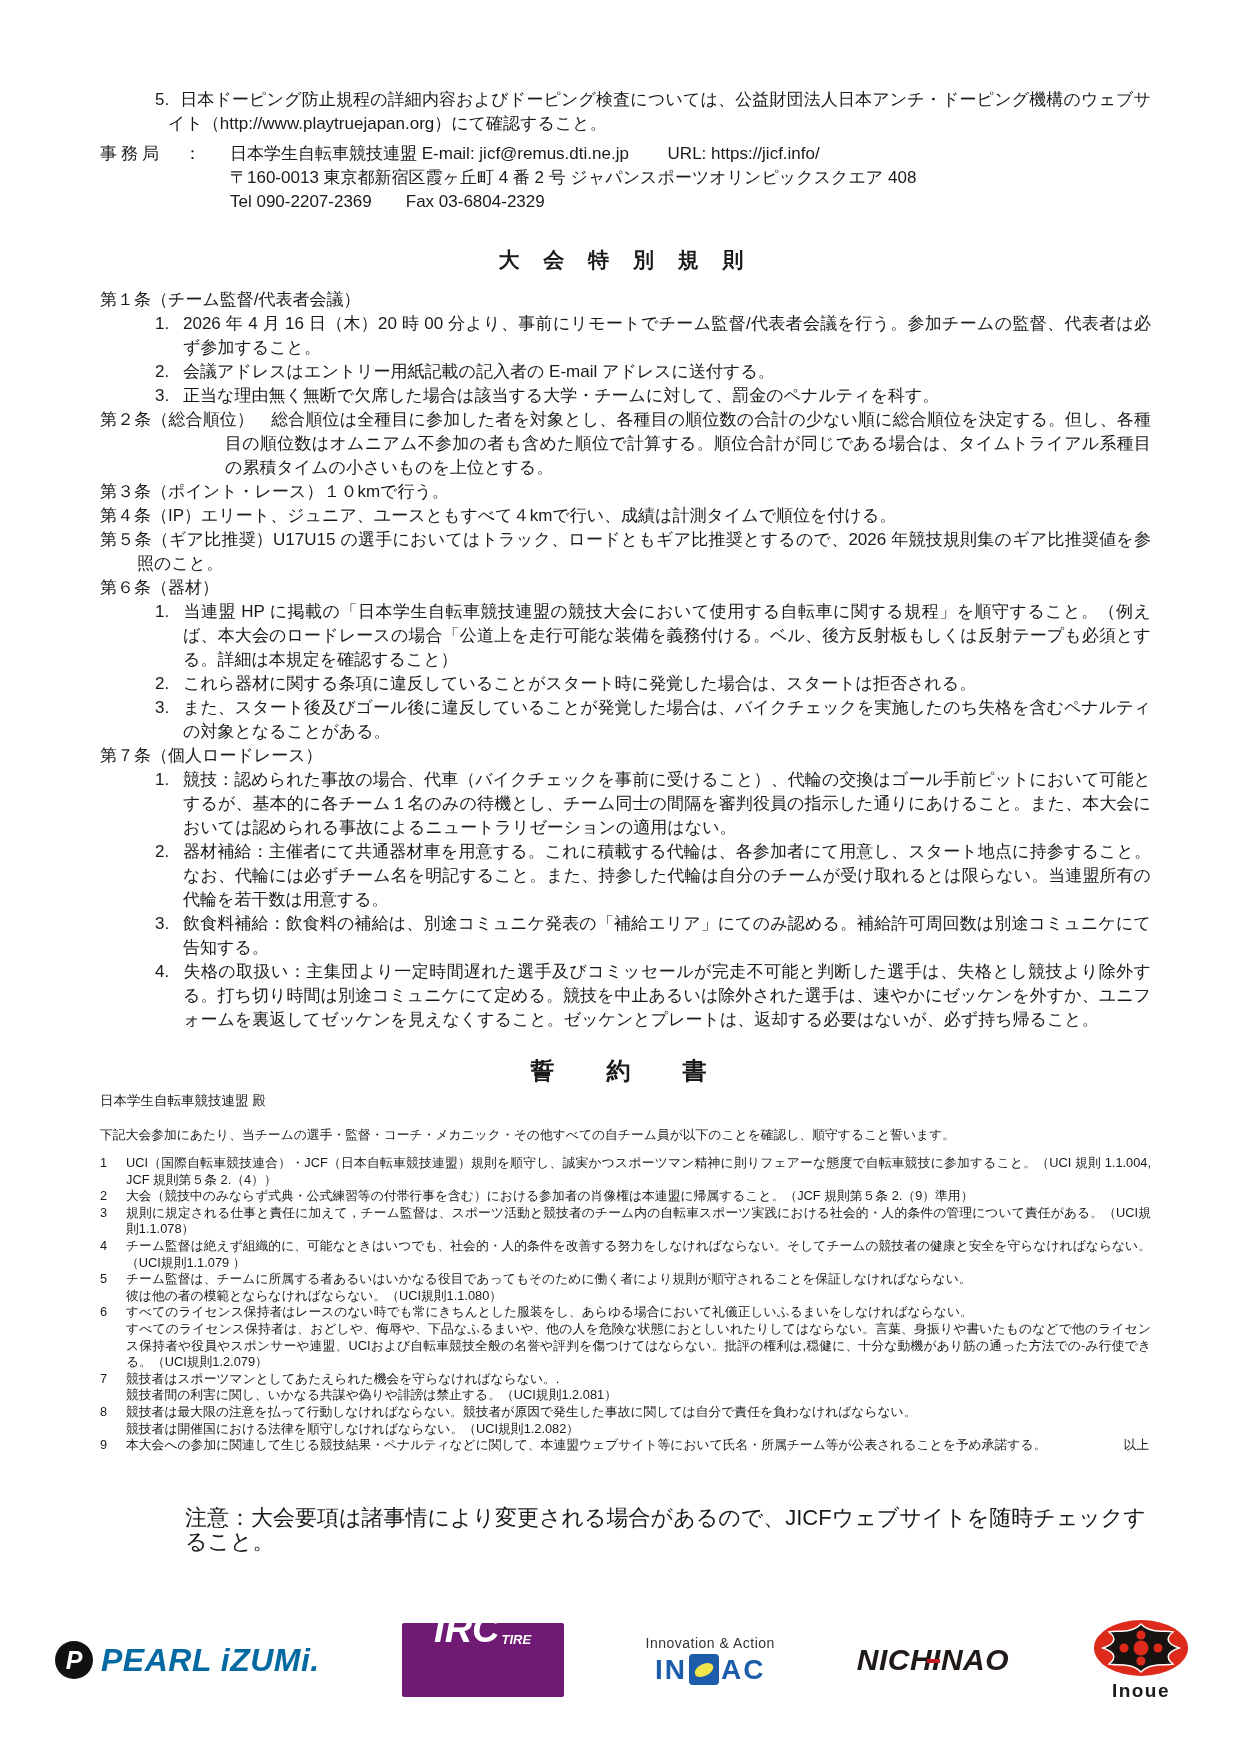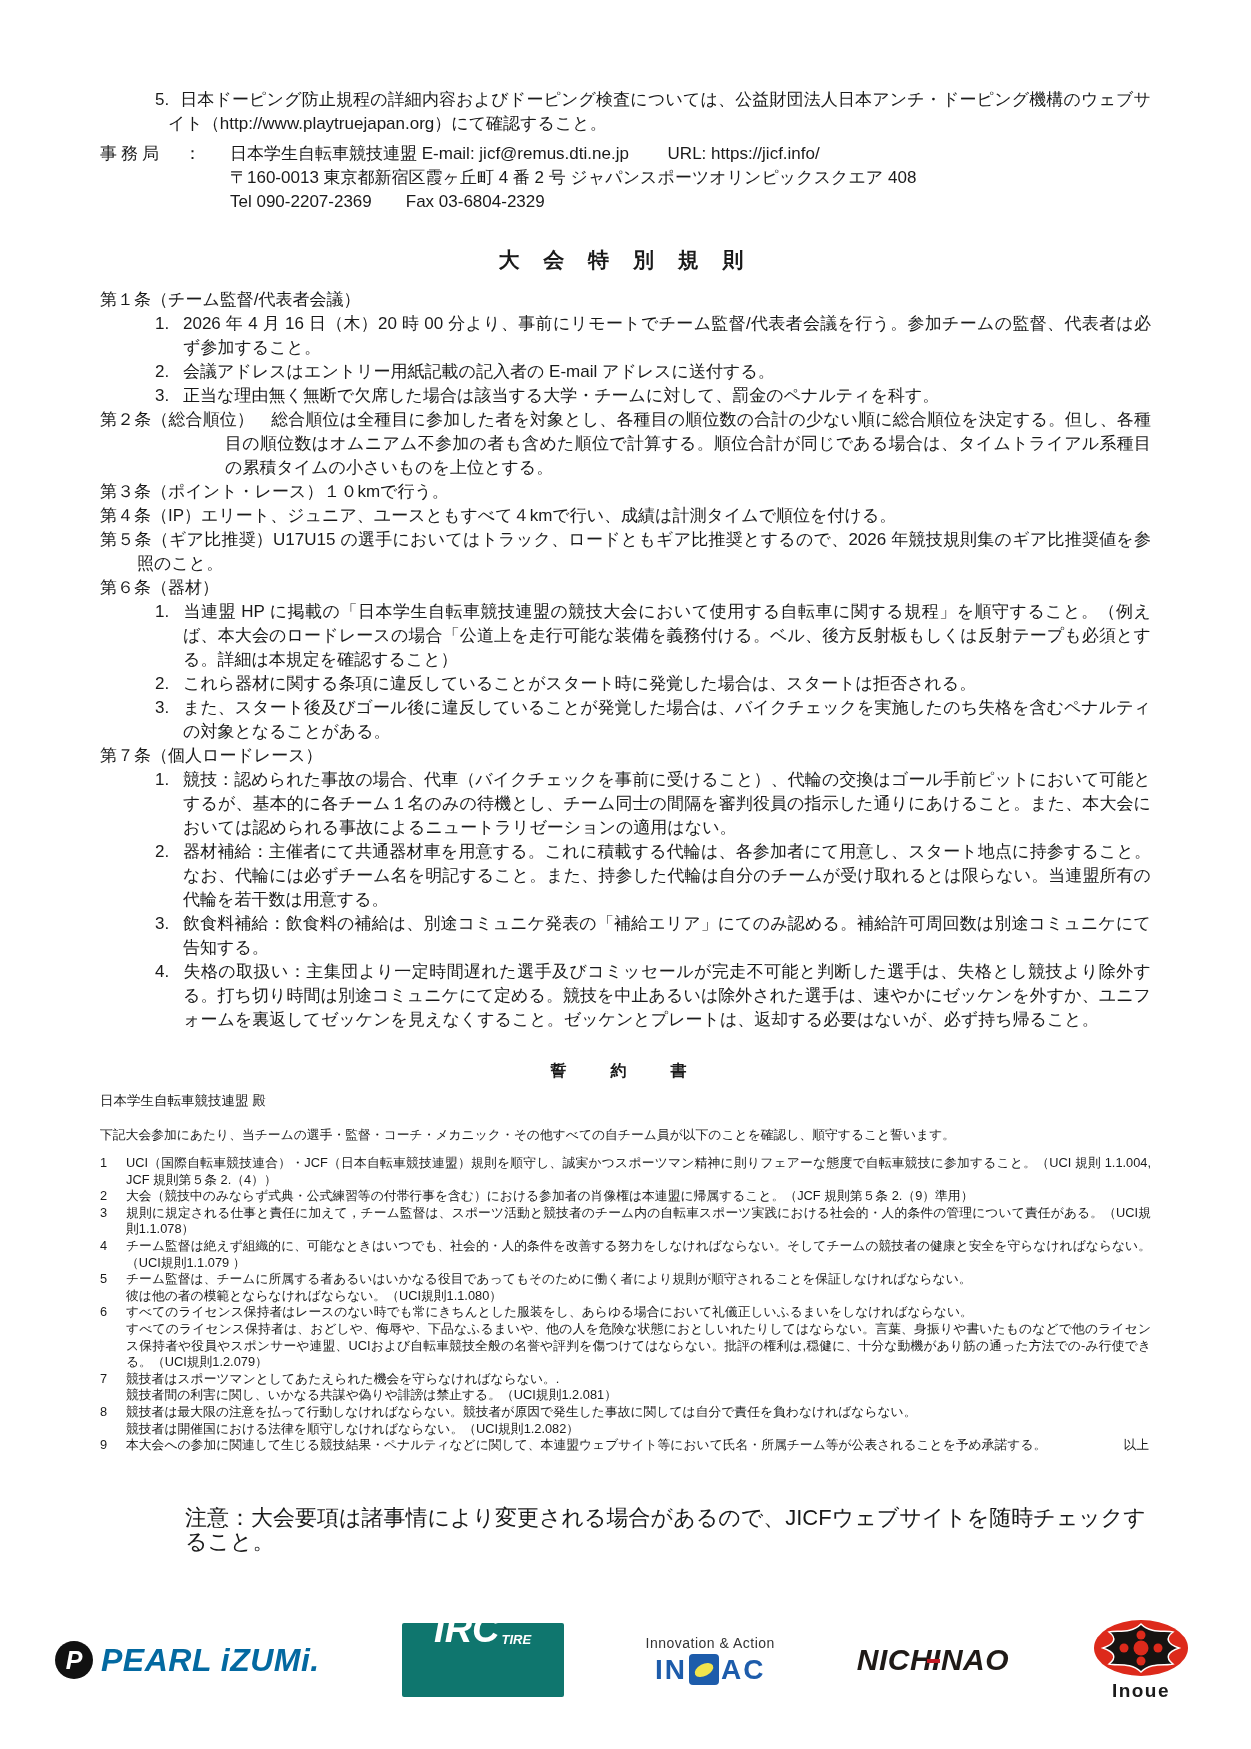--- a/index.html
+++ b/index.html
@@ -17,21 +17,21 @@
   
   .rules-title{font-size:21px;font-weight:bold;text-align:center;letter-spacing:9px;
                margin:32px 0 14px 0;line-height:28px;}
   .art{text-align:justify;}
   .art.deep{padding-left:125px;text-indent:-125px;}
   .art.shallow{padding-left:37px;text-indent:-37px;}
   .sub{margin-left:55px;padding-left:28px;text-indent:-28px;text-align:justify;}
   .sub .num{display:inline-block;width:28px;text-indent:0;}
 
   
-  .pledge-title{font-size:16px;font-weight:bold;text-align:center;letter-spacing:14px;
+  .pledge-title{font-size:24px;font-weight:bold;text-align:center;letter-spacing:14px;
                 margin:26px 0 0 0;line-height:26px;}
   .addressee{font-size:13.5px;line-height:18px;margin-top:8px;}
   .pledge-intro{font-size:12.8px;line-height:17px;margin-top:16px;}
   .pledge-items{margin-top:12px;font-size:12.8px;line-height:16.6px;}
   .pitem{position:relative;padding-left:26px;text-indent:-26px;text-align:justify;white-space:pre-line;}
   .pitem .num{display:inline-block;width:26px;text-indent:0;}
   .closing{position:absolute;right:2px;bottom:0;text-indent:0;}
 
   
   .notice{margin-top:52px;margin-left:85px;font-size:22px;line-height:24px;}
@@ -126,21 +126,21 @@
     <div class="notice">注意：大会要項は諸事情により変更される場合があるので、JICFウェブサイトを随時チェックすること。</div>
   </div>
 
   <div class="sponsors">
 
     <div class="logo pearl">
       <span class="pi-mark">P</span>
       <span class="pi-text">PEARL iZUMi.</span>
     </div>
 
-    <div class="logo irc" style="background:#0f766e;gap:48px;">
+    <div class="logo irc" style="background:#701a75;gap:48px;">
       <div class="irc-row">
         <span class="irc-big">IRC</span>
         <span class="irc-tire">TIRE</span>
       </div>
       <div class="irc-co">Inoue Rubber Co.,Ltd.</div>
     </div>
 
     <div class="logo inoac">
       <div class="inoac-tag">Innovation &amp; Action</div>
       <div class="inoac-row">

